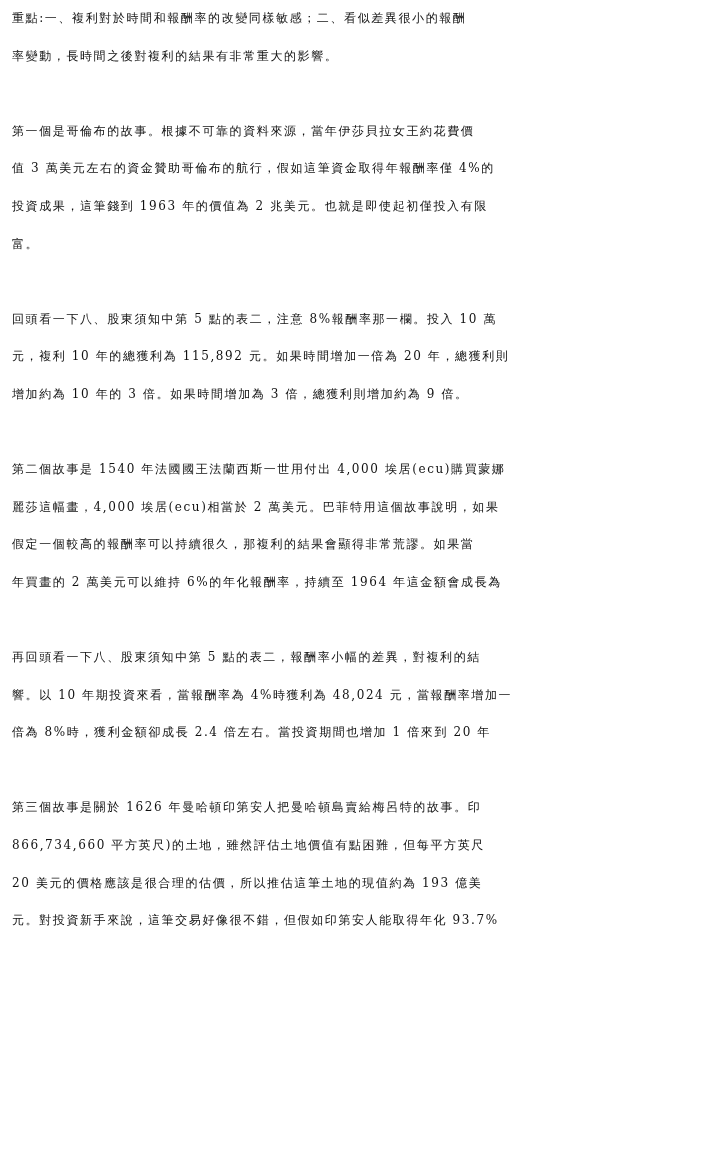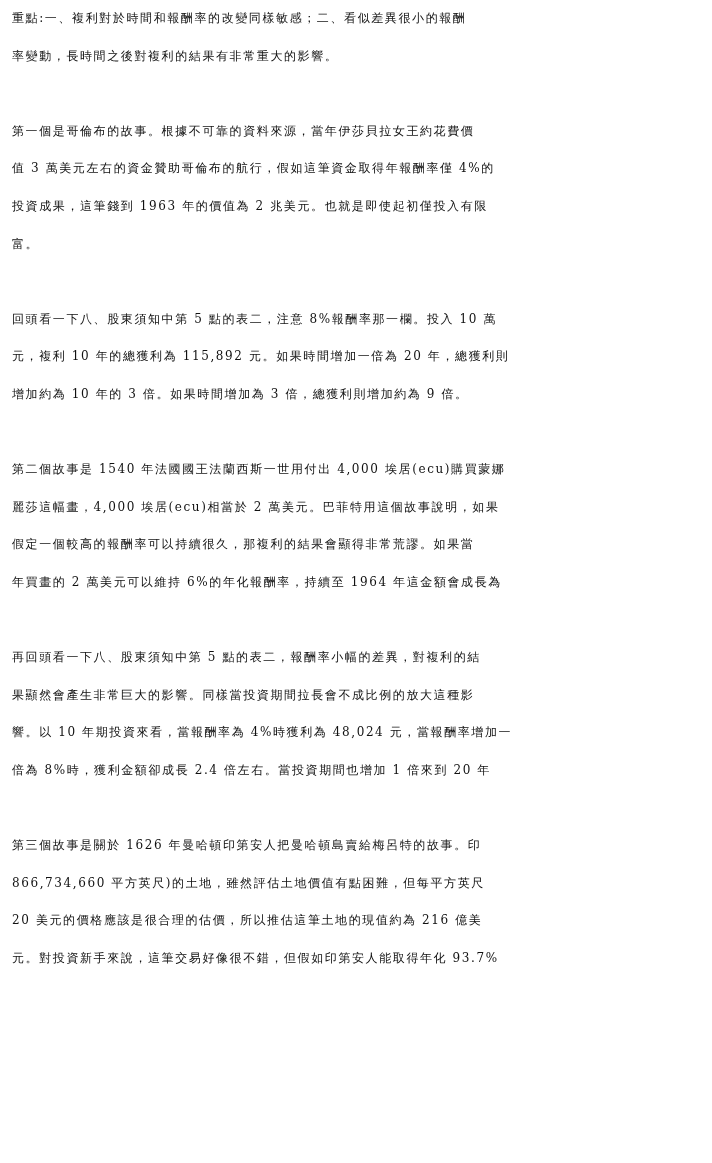--- a/index.html
+++ b/index.html
@@ -49,26 +49,25 @@
   <div class="para">
     <span class="line">第二個故事是 1540 年法國國王法蘭西斯一世用付出 4,000 埃居(ecu)購買蒙娜</span>
     <span class="line">麗莎這幅畫，4,000 埃居(ecu)相當於 2 萬美元。巴菲特用這個故事說明，如果</span>
     <span class="line">假定一個較高的報酬率可以持續很久，那複利的結果會顯得非常荒謬。如果當</span>
     <span class="line">年買畫的 2 萬美元可以維持 6%的年化報酬率，持續至 1964 年這金額會成長為</span>
   </div>
   <div class="gap"></div>
 
   <div class="para">
     <span class="line">再回頭看一下八、股東須知中第 5 點的表二，報酬率小幅的差異，對複利的結</span>
-    <span class="line">果顯然會產生非常巨大的影響。同樣當投資期間拉長會不成比例的放大這種影</span>
     <span class="line">響。以 10 年期投資來看，當報酬率為 4%時獲利為 48,024 元，當報酬率增加一</span>
     <span class="line">倍為 8%時，獲利金額卻成長 2.4 倍左右。當投資期間也增加 1 倍來到 20 年</span>
   </div>
   <div class="gap"></div>
 
   <div class="para">
     <span class="line">第三個故事是關於 1626 年曼哈頓印第安人把曼哈頓島賣給梅呂特的故事。印</span>
     <span class="line">866,734,660 平方英尺)的土地，雖然評估土地價值有點困難，但每平方英尺</span>
-    <span class="line">20 美元的價格應該是很合理的估價，所以推估這筆土地的現值約為 216 億美</span>
+    <span class="line">20 美元的價格應該是很合理的估價，所以推估這筆土地的現值約為 193 億美</span>
     <span class="line">元。對投資新手來說，這筆交易好像很不錯，但假如印第安人能取得年化 93.7%</span>
   </div>
 
 </div>
 
 </body></html>

